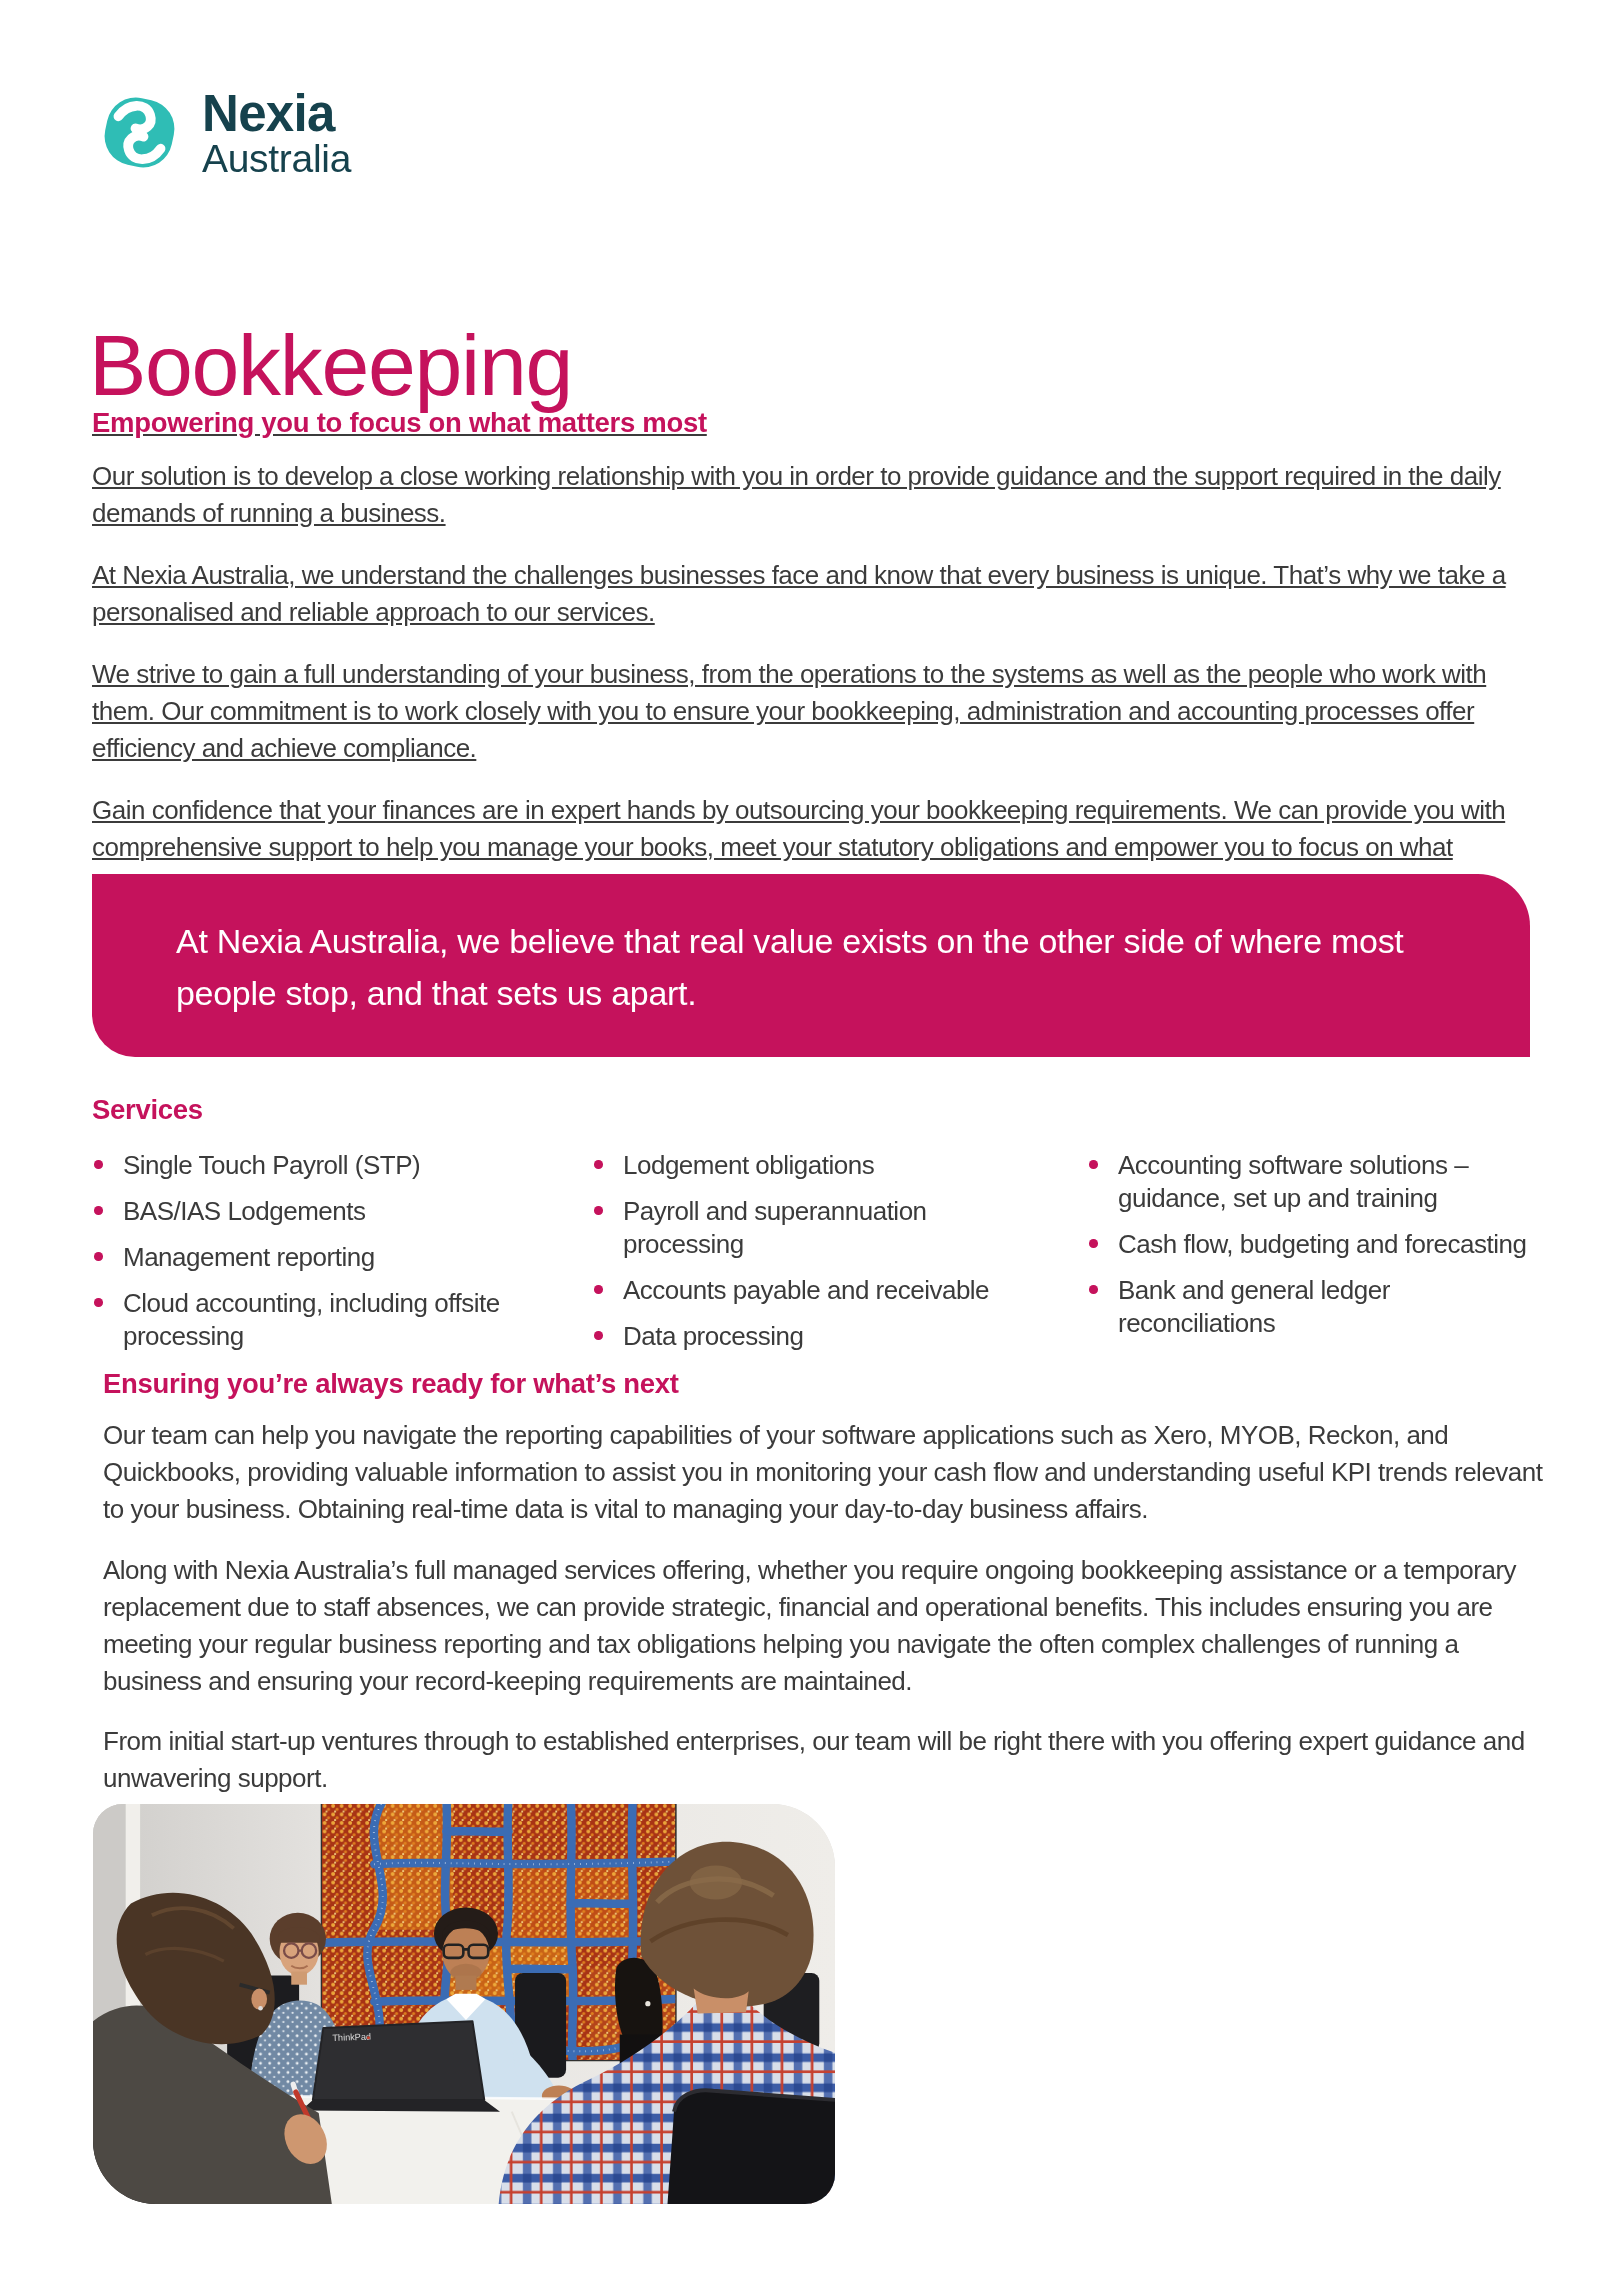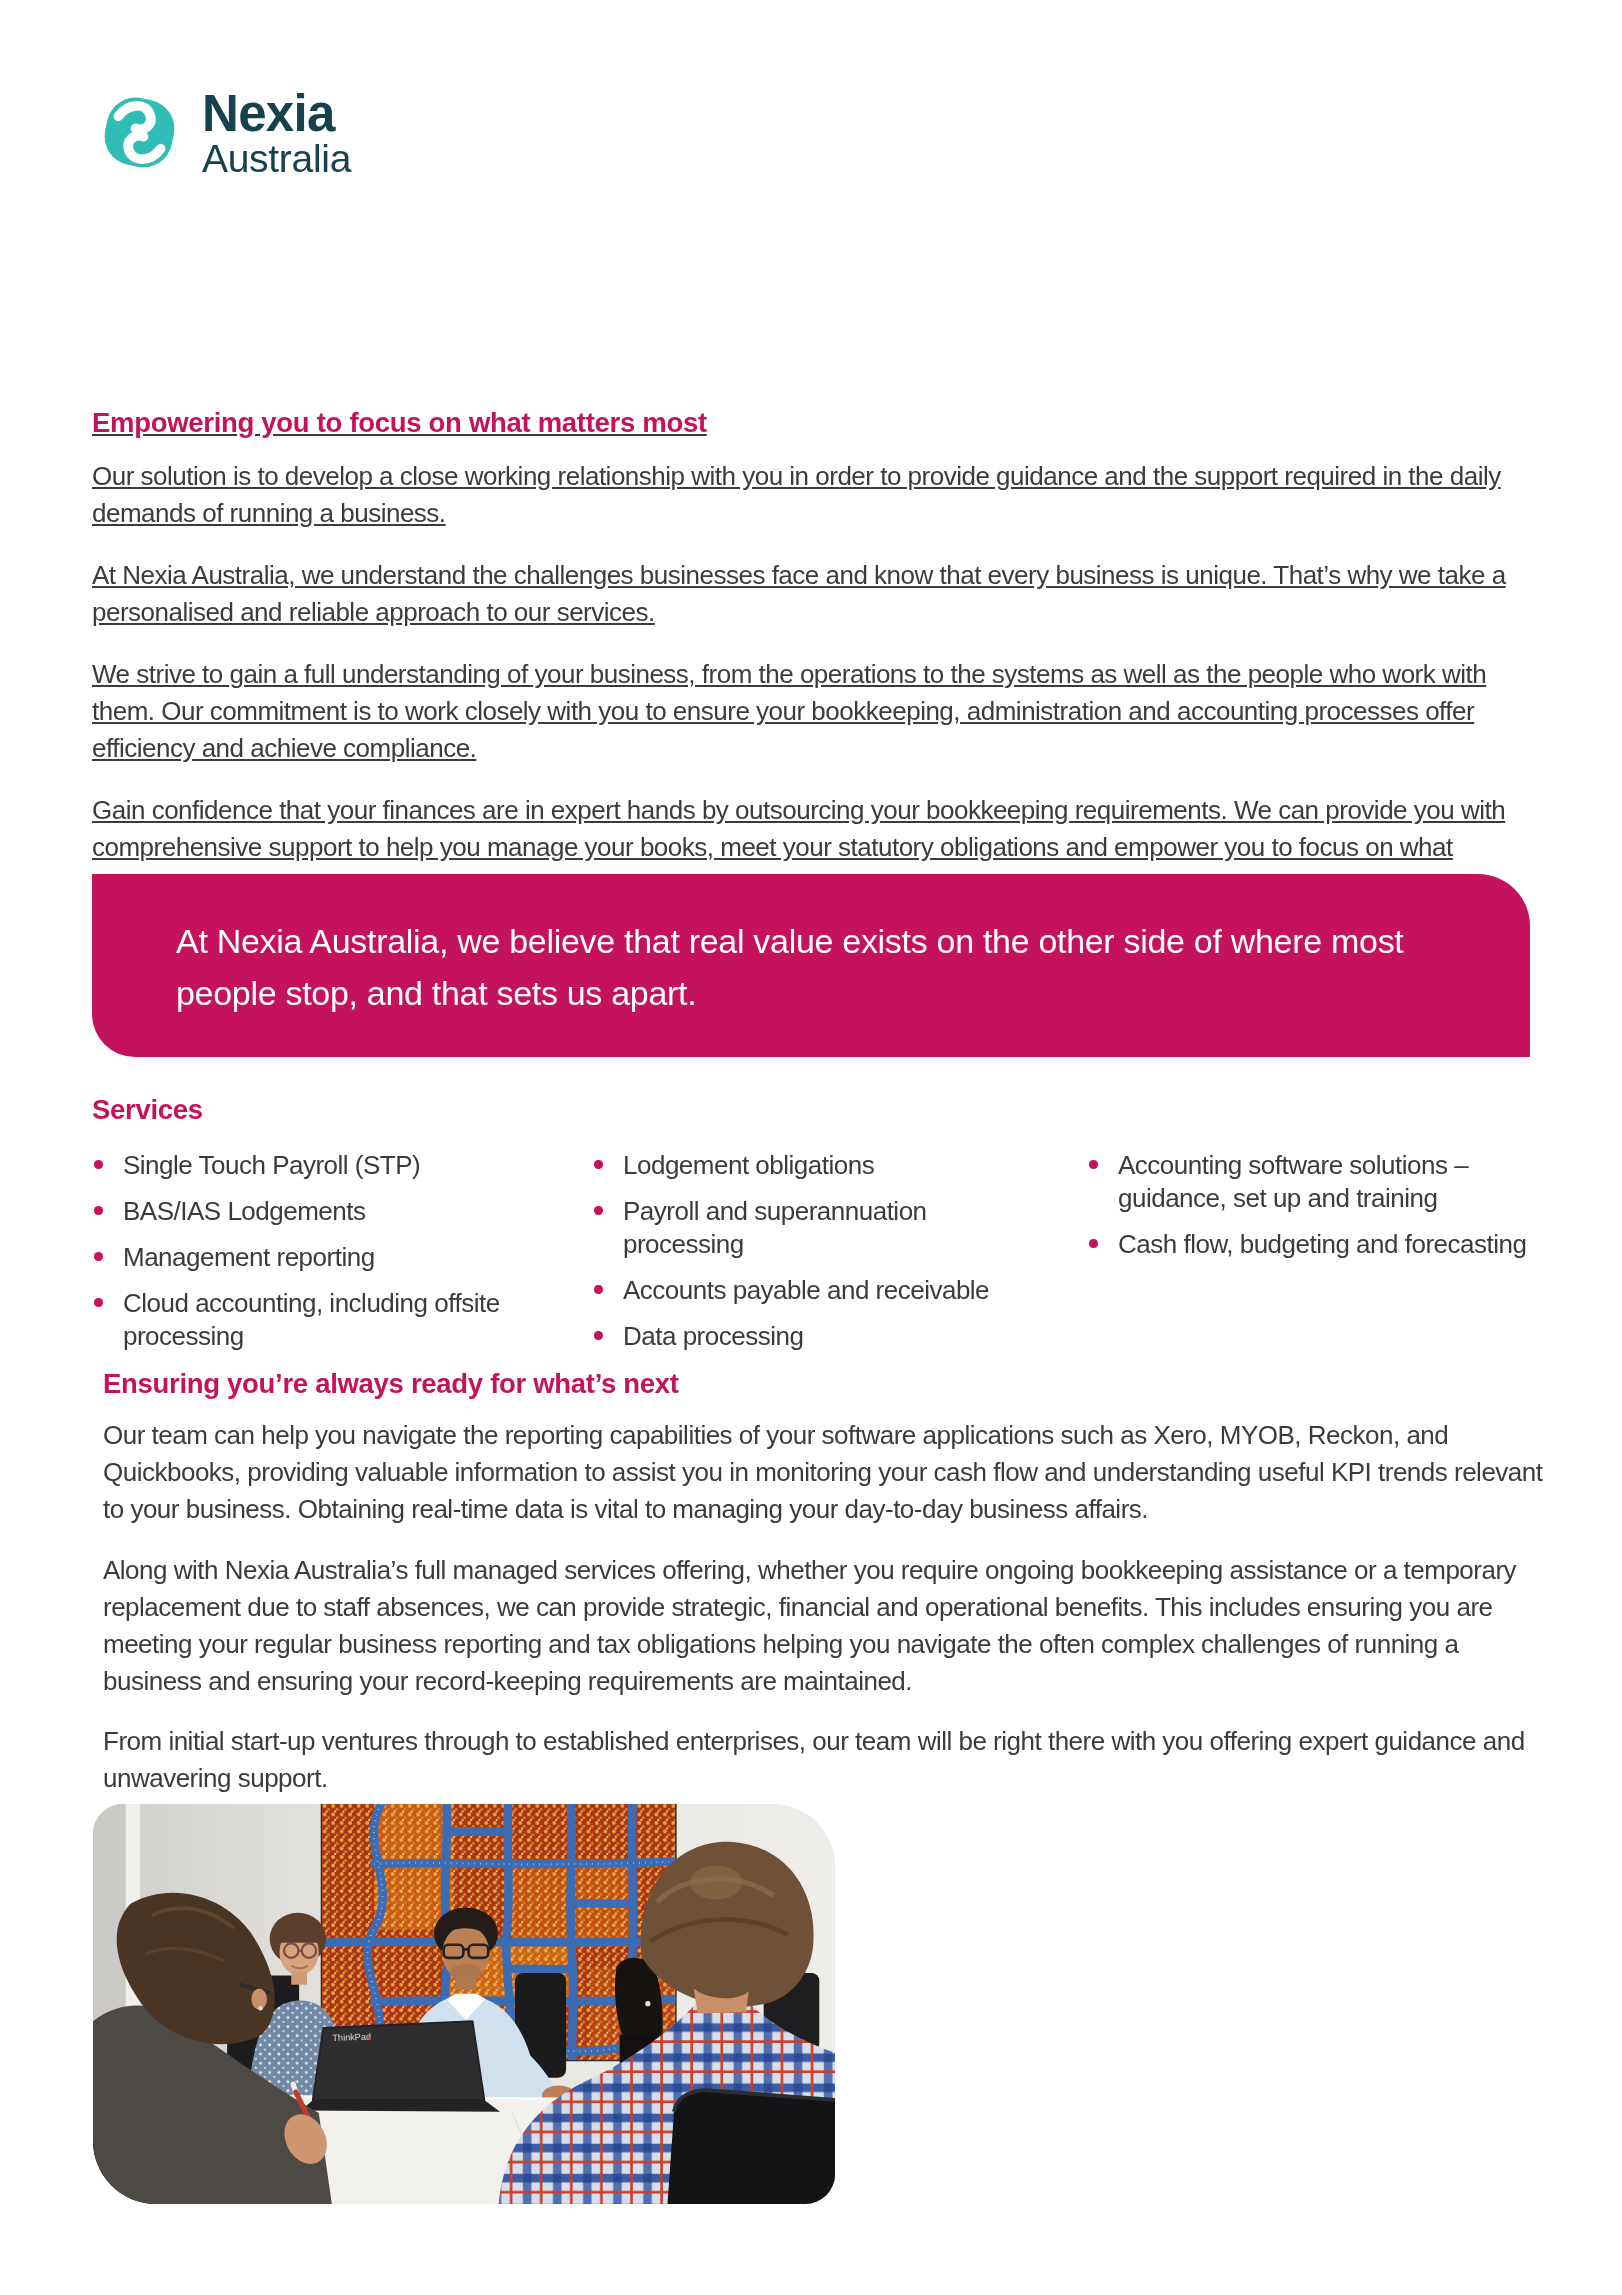--- a/index.html
+++ b/index.html
@@ -74,20 +74,21 @@
         <path d="M24,30 C36,13 58,13 63,28 C67,40 57,49 45,45" stroke="#ffffff" stroke-width="12" stroke-linecap="round" fill="none"></path>
         <path d="M76,70 C64,87 42,87 37,72 C33,60 43,51 55,55" stroke="#ffffff" stroke-width="12" stroke-linecap="round" fill="none"></path>
       </svg>
     </span>
     <span class="logo-text">
       <div class="logo-name">Nexia</div>
       <div class="logo-region">Australia</div>
     </span>
   </div>
 
+  <h1 class="doc-title">Bookkeeping</h1>
 
   <div class="intro">
     <h2 class="section-heading">Empowering you to focus on what matters most</h2>
     <p class="body-par">Our solution is to develop a close working relationship with you in order to provide guidance and the support required in the daily demands of running a business.</p>
     <p class="body-par">At Nexia Australia, we understand the challenges businesses face and know that every business is unique. That’s why we take a personalised and reliable approach to our services.</p>
     <p class="body-par">We strive to gain a full understanding of your business, from the operations to the systems as well as the people who work with them. Our commitment is to work closely with you to ensure your bookkeeping, administration and accounting processes offer efficiency and achieve compliance.</p>
     <p class="body-par">Gain confidence that your finances are in expert hands by outsourcing your bookkeeping requirements. We can provide you with comprehensive support to help you manage your books, meet your statutory obligations and empower you to focus on what matters most.</p>
   </div>
 
   <div class="callout">
@@ -105,20 +106,21 @@
       </ul>
       <ul class="svc-col c2">
         <li>Lodgement obligations</li>
         <li>Payroll and superannuation processing</li>
         <li>Accounts payable and receivable</li>
         <li>Data processing</li>
       </ul>
       <ul class="svc-col c3">
         <li>Accounting software solutions – guidance, set up and training</li>
         <li>Cash flow, budgeting and forecasting</li>
+        <li>Bank and general ledger reconciliations</li>
       </ul>
     </div>
   </div>
 
   <div class="ensure">
     <h2 class="section-heading">Ensuring you’re always ready for what’s next</h2>
     <p class="body-par">Our team can help you navigate the reporting capabilities of your software applications such as Xero, MYOB, Reckon, and Quickbooks, providing valuable information to assist you in monitoring your cash flow and understanding useful KPI trends relevant to your business. Obtaining real-time data is vital to managing your day-to-day business affairs.</p>
     <p class="body-par">Along with Nexia Australia’s full managed services offering, whether you require ongoing bookkeeping assistance or a temporary replacement due to staff absences, we can provide strategic, financial and operational benefits. This includes ensuring you are meeting your regular business reporting and tax obligations helping you navigate the often complex challenges of running a business and ensuring your record-keeping requirements are maintained.</p>
     <p class="body-par">From initial start-up ventures through to established enterprises, our team will be right there with you offering expert guidance and unwavering support.</p>
   </div>

